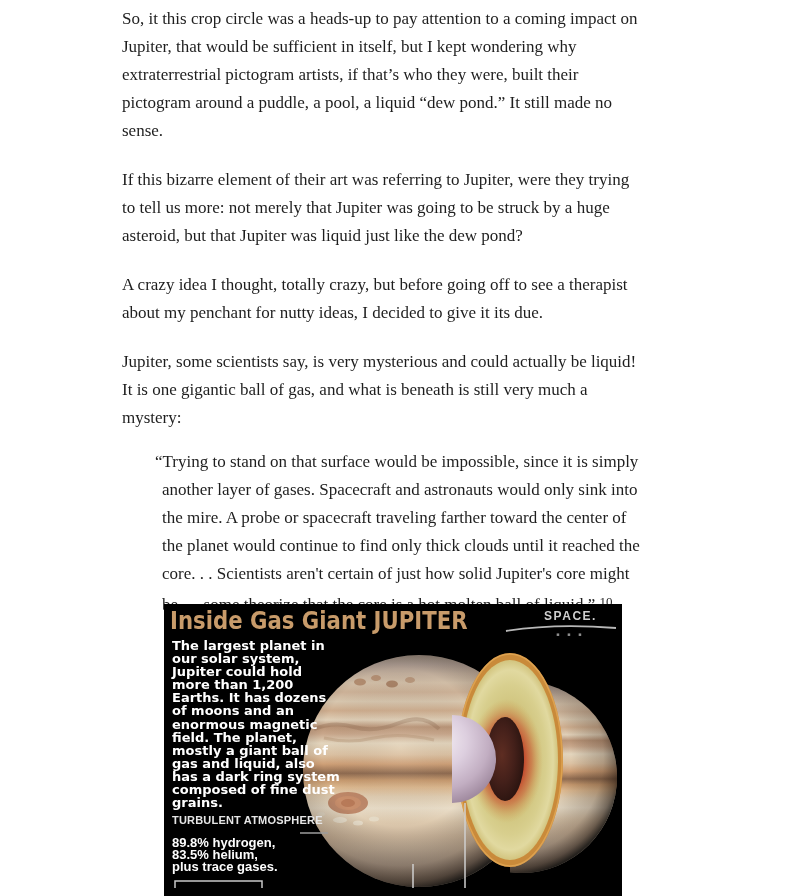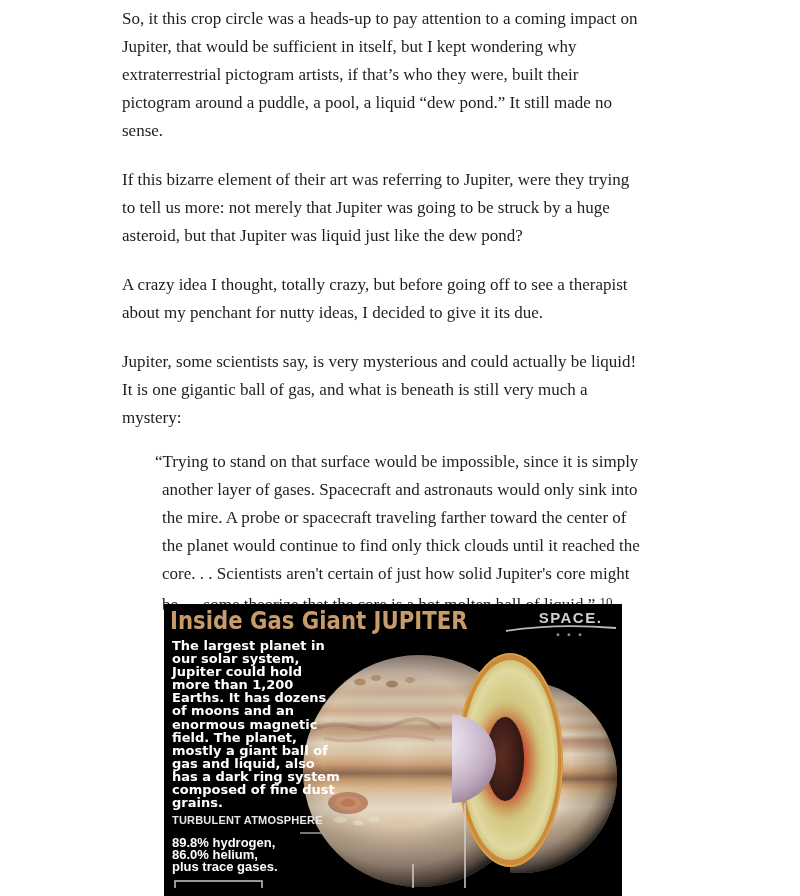--- a/index.html
+++ b/index.html
@@ -39,21 +39,21 @@
     font-family:"Liberation Sans",sans-serif;white-space:nowrap;
   }
   .ig-atmo-lines{
     position:absolute;left:8px;top:233px;font-size:13px;line-height:12px;
     font-weight:bold;color:#fdfdfd;z-index:3;
     font-family:"Liberation Sans",sans-serif;
   }
   .ig-logo{position:absolute;left:341px;top:5px;width:113px;height:32px;z-index:3;}
   .ig-logo-text{
     position:absolute;left:18px;top:0;width:95px;text-align:center;
-    font-size:15px;font-weight:bold;letter-spacing:1.5px;color:#cfcfcf;
+    font-size:12px;font-weight:bold;letter-spacing:1.5px;color:#cfcfcf;
     font-family:"Liberation Sans",sans-serif;
   }
   .ig-logo-swoosh{position:absolute;left:0;top:12px;}
   .ig-logo-dots{
     position:absolute;left:18px;top:22px;width:95px;text-align:center;
     font-size:5px;letter-spacing:3px;color:#8f8f8f;
   }
 </style>
 </head>
 <body>
@@ -192,17 +192,17 @@
     </svg>
     <div class="ig-logo-dots">▪ ▪ ▪</div>
   </div>
 
   <div class="ig-desc">The largest planet in our solar system, Jupiter could hold more than 1,200 Earths. It has dozens of moons and an enormous magnetic field. The planet, mostly a giant ball of gas and liquid, also has a dark ring system composed of fine dust grains.</div>
 
   <div class="ig-atmo-label">TURBULENT ATMOSPHERE</div>
 
   <div class="ig-atmo-lines">
     <div>89.8% hydrogen,</div>
-    <div>86.0% helium,</div>
+    <div>83.5% helium,</div>
     <div>plus trace gases.</div>
   </div>
 
 </div>
 
 </body></html>

